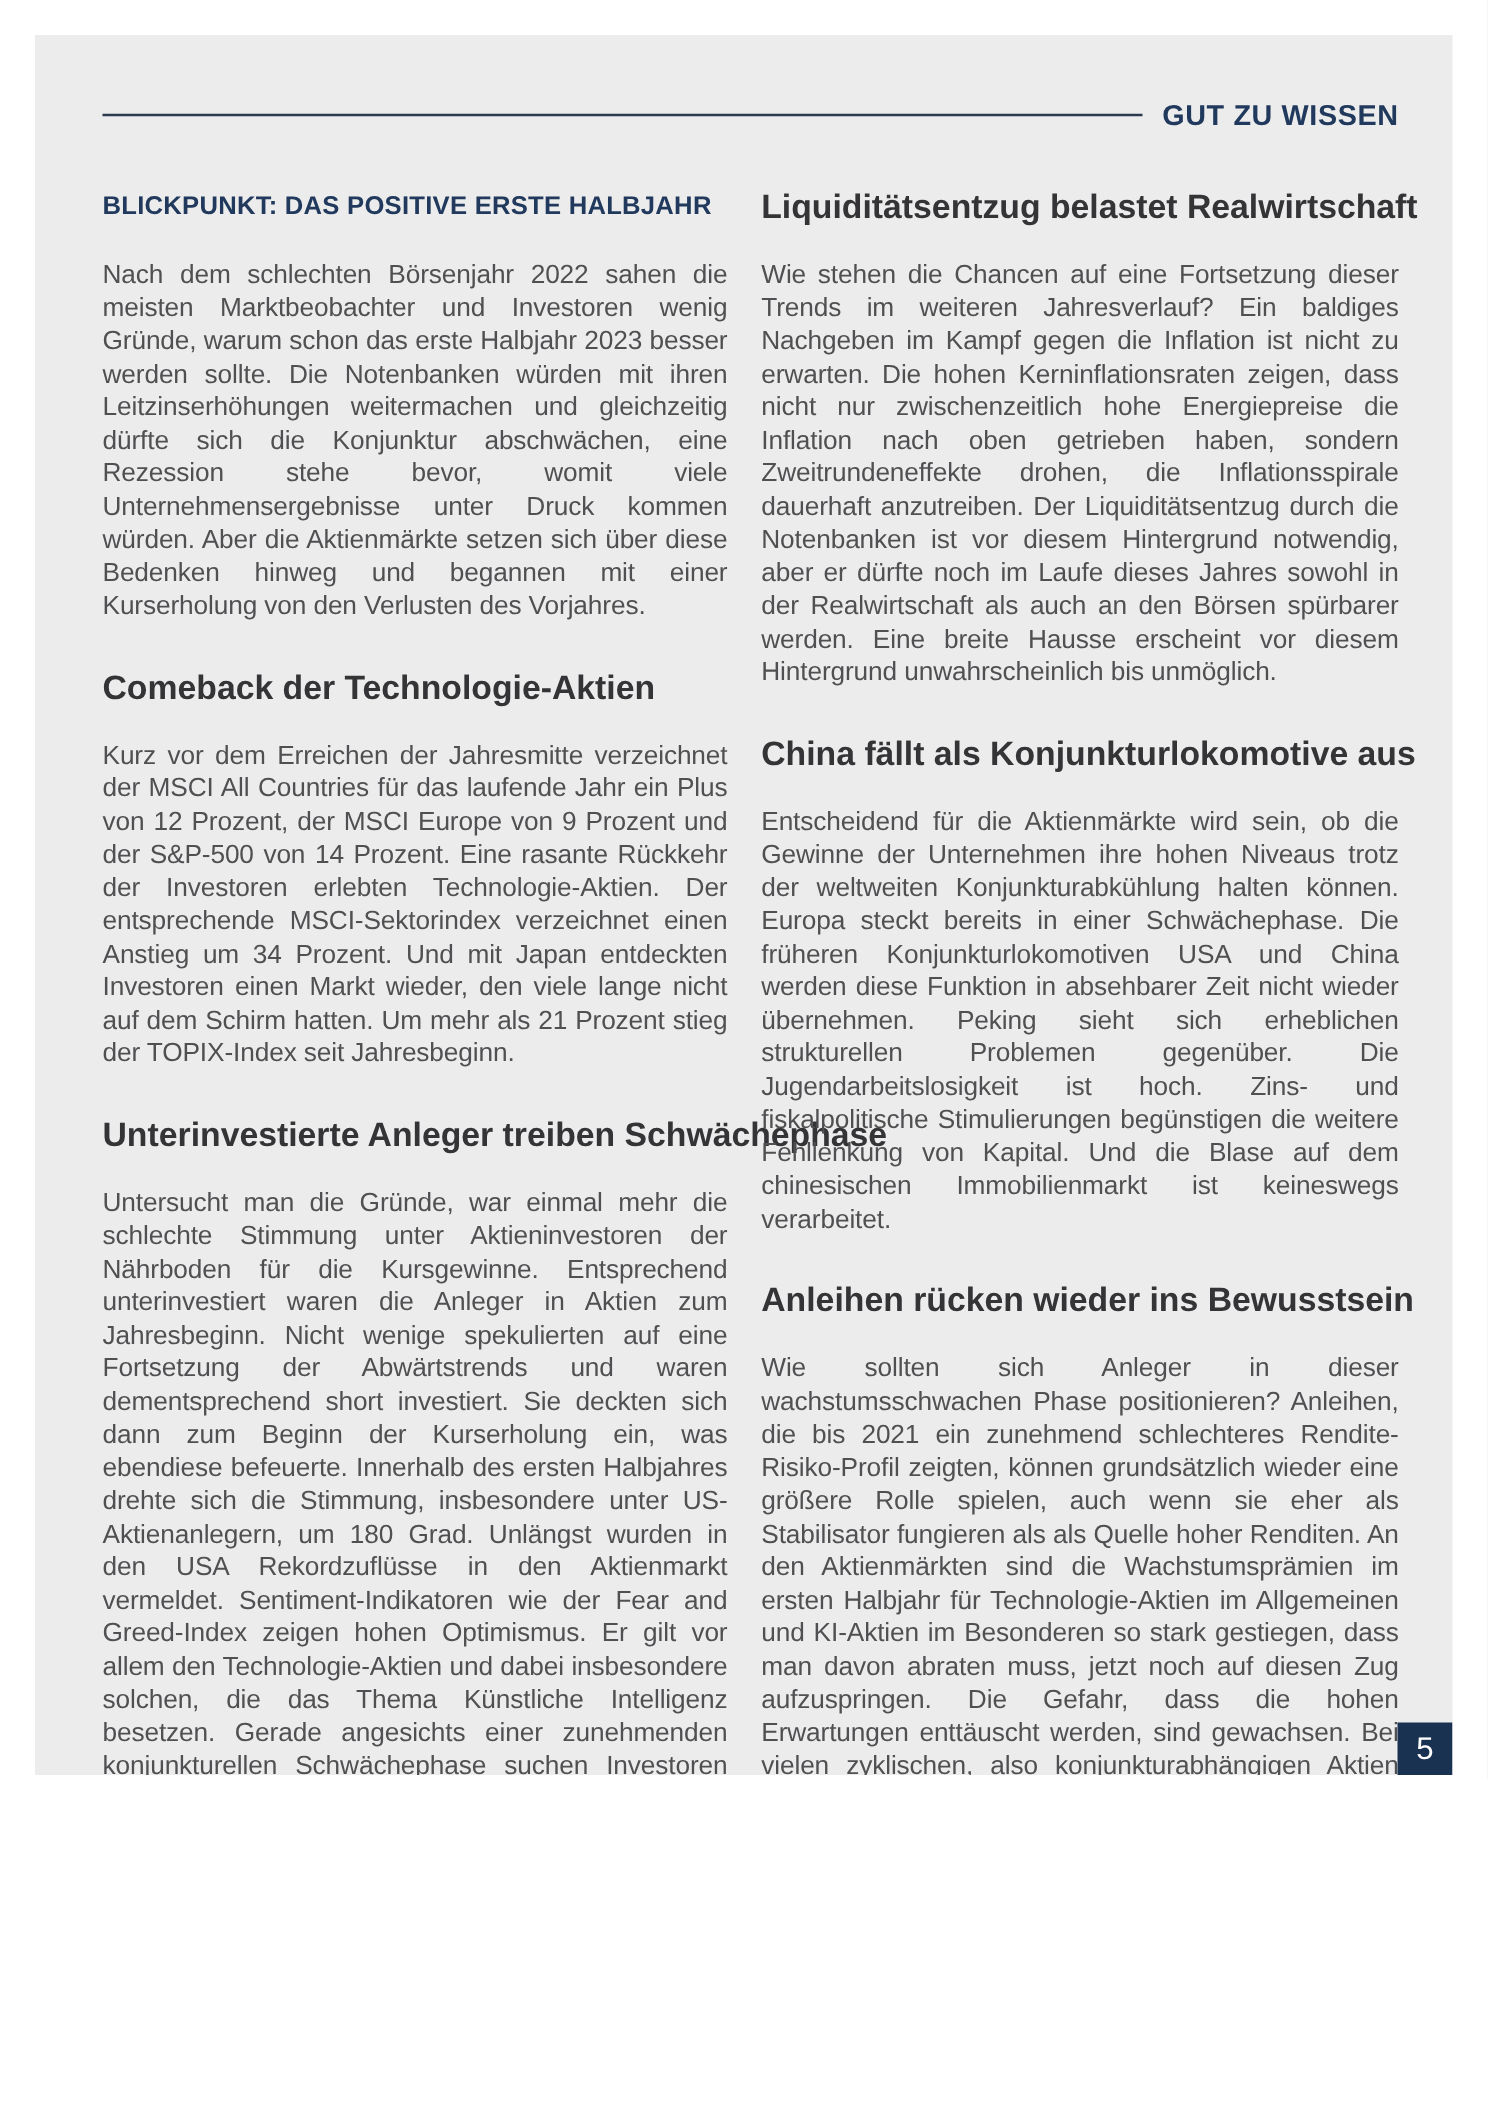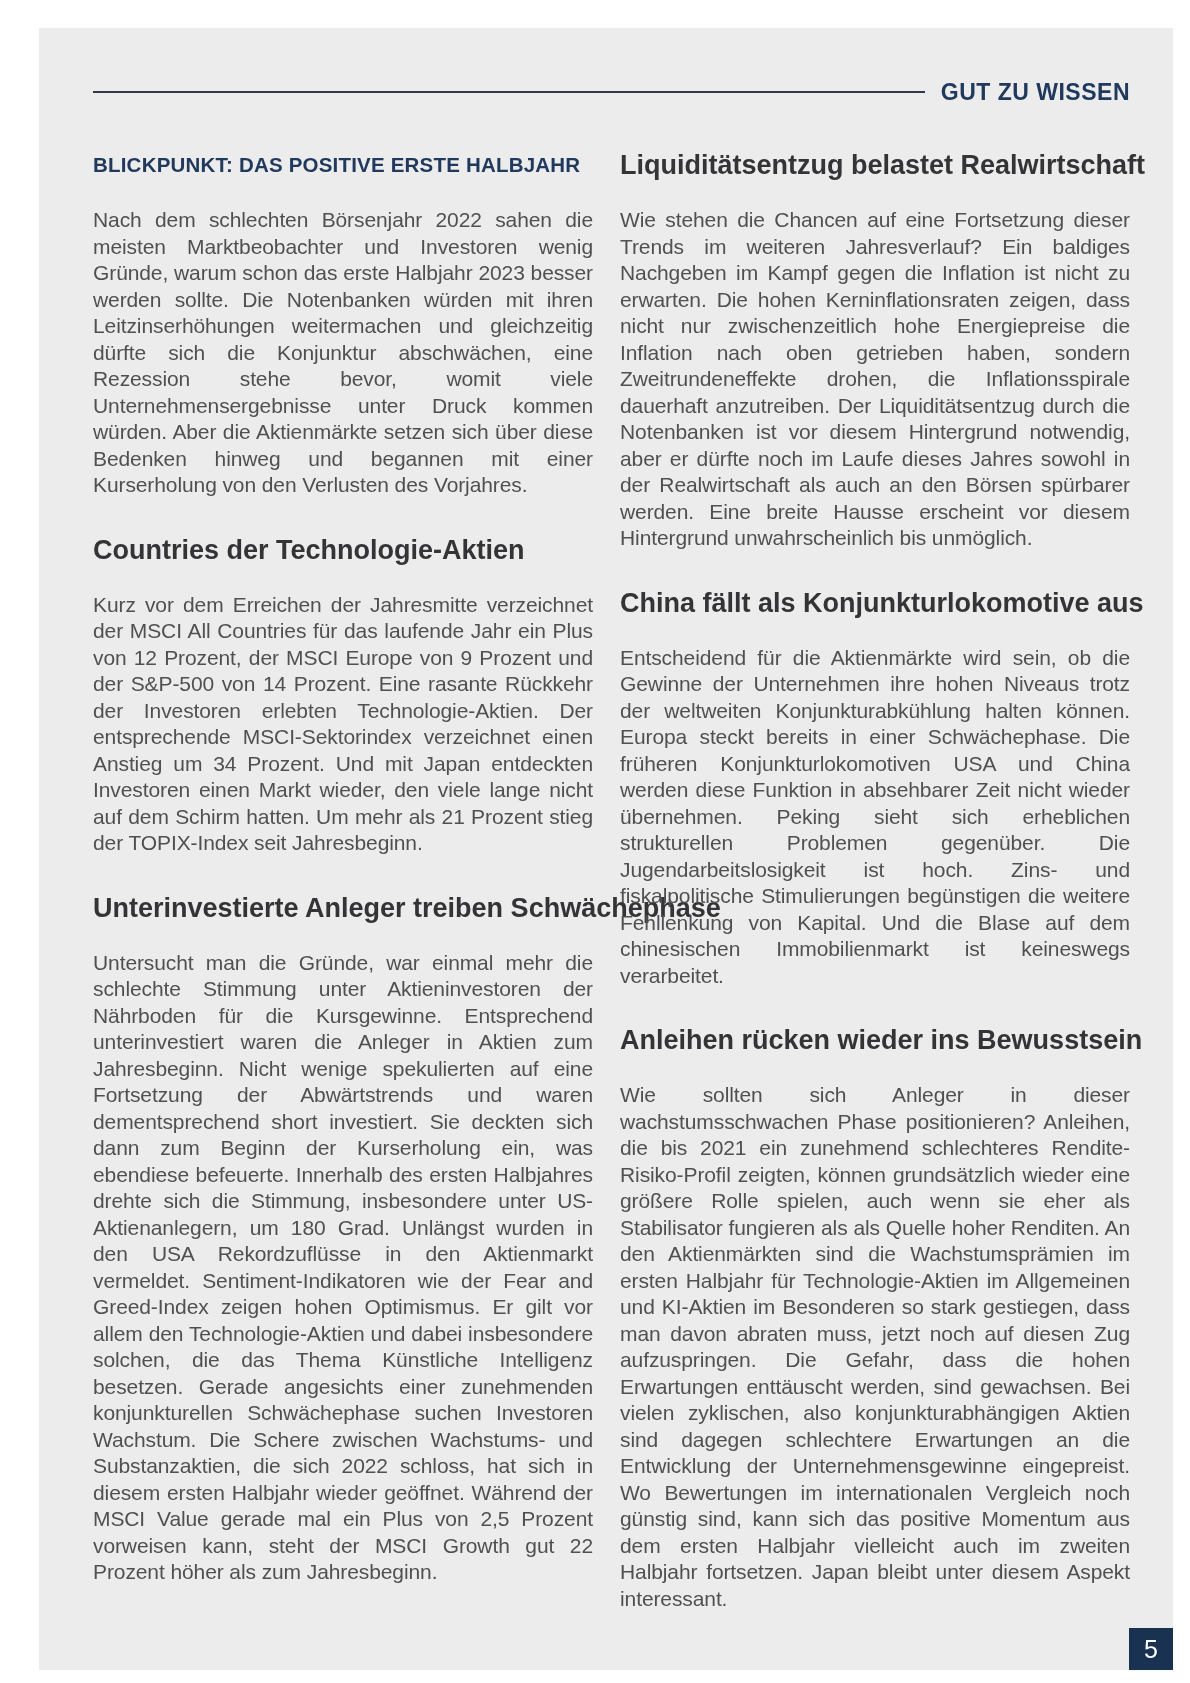--- a/index.html
+++ b/index.html
@@ -14,22 +14,22 @@
   html,body{margin:0;padding:0;}
   body{
     width:1190px;height:1683px;
     background:#ffffff;
     font-family:"Liberation Sans","DejaVu Sans",sans-serif;
     position:relative;
     overflow:hidden;
   }
   .page{
     position:absolute;
-    left:39px;top:28px;
-    width:1134px;height:1642px;
+    left:28px;top:28px;
+    width:1134px;height:1392px;
     background:var(--page-bg);
     box-sizing:border-box;
     padding:0 43px 0 54px;
     overflow:hidden;
   }
   .header-row{
     display:flex;
     align-items:center;
     margin-top:52px;
     height:24px;
@@ -100,21 +100,21 @@
 
 <div class="page">
   <div class="header-row">
     <div class="header-rule"></div>
     <div class="header-label">GUT ZU WISSEN</div>
   </div>
   <div class="columns" id="columns">
       <div class="col col-left">
         <h1>BLICKPUNKT: DAS POSITIVE ERSTE HALBJAHR</h1>
         <p>Nach dem schlechten Börsenjahr 2022 sahen die meisten Marktbeobachter und Investoren wenig Gründe, warum schon das erste Halbjahr 2023 besser werden sollte. Die Notenbanken würden mit ihren Leitzinserhöhungen weitermachen und gleichzeitig dürfte sich die Konjunktur abschwächen, eine Rezession stehe bevor, womit viele Unternehmensergebnisse unter Druck kommen würden. Aber die Aktienmärkte setzen sich über diese Bedenken hinweg und begannen mit einer Kurserholung von den Verlusten des Vorjahres.</p>
-        <h2 class="after-para">Countries der Technologie-Aktien</h2>
+        <h2 class="after-para">Comeback der Technologie-Aktien</h2>
         <p>Kurz vor dem Erreichen der Jahresmitte verzeichnet der MSCI All Countries für das laufende Jahr ein Plus von 12 Prozent, der MSCI Europe von 9 Prozent und der S&amp;P-500 von 14 Prozent. Eine rasante Rückkehr der Investoren erlebten Technologie-Aktien. Der entsprechende MSCI-Sektorindex verzeichnet einen Anstieg um 34 Prozent. Und mit Japan entdeckten Investoren einen Markt wieder, den viele lange nicht auf dem Schirm hatten. Um mehr als 21 Prozent stieg der TOPIX-Index seit Jahresbeginn.</p>
         <h2 class="after-para">Unterinvestierte Anleger treiben Schwächephase</h2>
         <p>Untersucht man die Gründe, war einmal mehr die schlechte Stimmung unter Aktieninvestoren der Nährboden für die Kursgewinne. Entsprechend unterinvestiert waren die Anleger in Aktien zum Jahresbeginn. Nicht wenige spekulierten auf eine Fortsetzung der Abwärtstrends und waren dementsprechend short investiert. Sie deckten sich dann zum Beginn der Kurserholung ein, was ebendiese befeuerte. Innerhalb des ersten Halbjahres drehte sich die Stimmung, insbesondere unter US-Aktienanlegern, um 180 Grad. Unlängst wurden in den USA Rekordzuflüsse in den Aktienmarkt vermeldet. Sentiment-Indikatoren wie der Fear and Greed-Index zeigen hohen Optimismus. Er gilt vor allem den Technologie-Aktien und dabei insbesondere solchen, die das Thema Künstliche Intelligenz besetzen. Gerade angesichts einer zunehmenden konjunkturellen Schwächephase suchen Investoren Wachstum. Die Schere zwischen Wachstums- und Substanzaktien, die sich 2022 schloss, hat sich in diesem ersten Halbjahr wieder geöffnet. Während der MSCI Value gerade mal ein Plus von 2,5 Prozent vorweisen kann, steht der MSCI Growth gut 22 Prozent höher als zum Jahresbeginn.</p>
       </div>
       <div class="col col-right">
         <h2>Liquiditätsentzug belastet Realwirtschaft</h2>
         <p>Wie stehen die Chancen auf eine Fortsetzung dieser Trends im weiteren Jahresverlauf? Ein baldiges Nachgeben im Kampf gegen die Inflation ist nicht zu erwarten. Die hohen Kerninflationsraten zeigen, dass nicht nur zwischenzeitlich hohe Energiepreise die Inflation nach oben getrieben haben, sondern Zweitrundeneffekte drohen, die Inflationsspirale dauerhaft anzutreiben. Der Liquiditätsentzug durch die Notenbanken ist vor diesem Hintergrund notwendig, aber er dürfte noch im Laufe dieses Jahres sowohl in der Realwirtschaft als auch an den Börsen spürbarer werden. Eine breite Hausse erscheint vor diesem Hintergrund unwahrscheinlich bis unmöglich.</p>
         <h2 class="after-para">China fällt als Konjunkturlokomotive aus</h2>
         <p>Entscheidend für die Aktienmärkte wird sein, ob die Gewinne der Unternehmen ihre hohen Niveaus trotz der weltweiten Konjunkturabkühlung halten können. Europa steckt bereits in einer Schwächephase. Die früheren Konjunkturlokomotiven USA und China werden diese Funktion in absehbarer Zeit nicht wieder übernehmen. Peking sieht sich erheblichen strukturellen Problemen gegenüber. Die Jugendarbeitslosigkeit ist hoch. Zins- und fiskalpolitische Stimulierungen begünstigen die weitere Fehllenkung von Kapital. Und die Blase auf dem chinesischen Immobilienmarkt ist keineswegs verarbeitet.</p>
         <h2 class="after-para">Anleihen rücken wieder ins Bewusstsein</h2>

